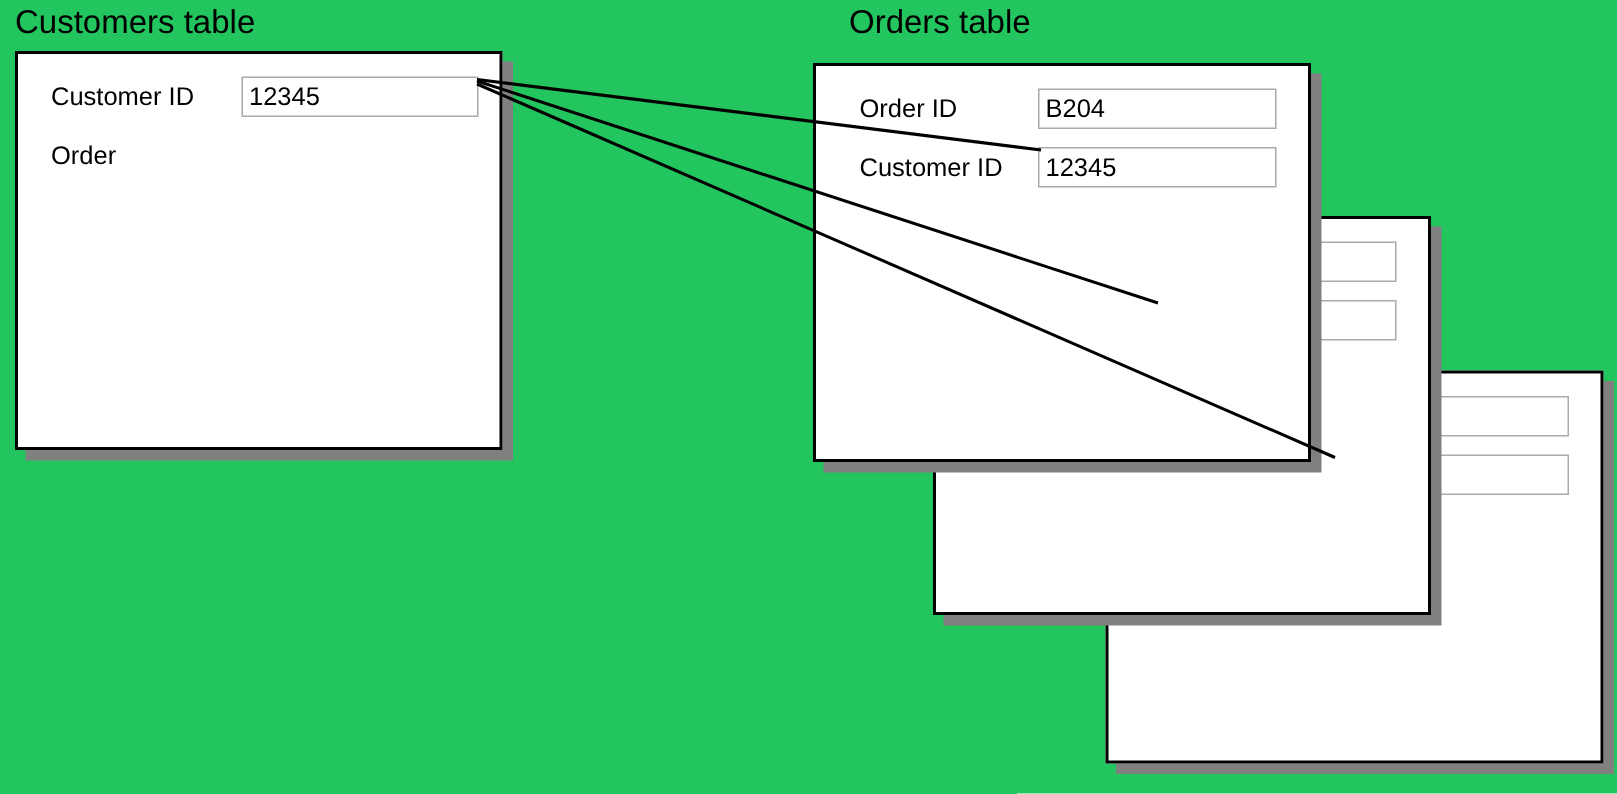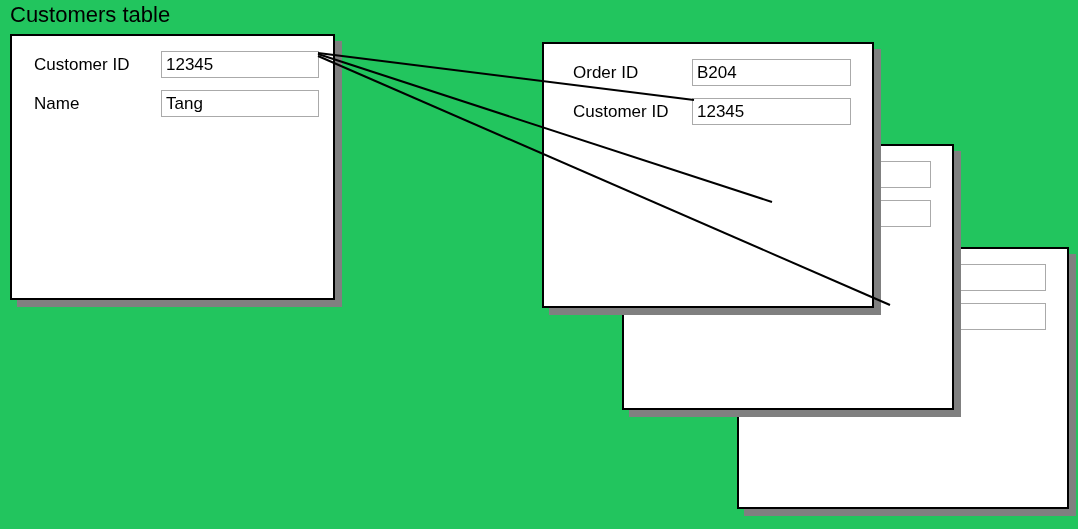--- a/index.html
+++ b/index.html
@@ -129,36 +129,34 @@
   }
   #relations line { stroke: #000000; stroke-width: 2; }
 </style>
 </head>
 <body>
 
 <div id="stage">
 
   <div class="title" id="title-customers">Customers table</div>
 
+  <div class="title" id="title-orders">Orders table</div>
 
   <div class="card-shadow" id="shadow-customers"></div>
   <div class="card" id="card-customers"></div>
 
   <div class="field-row" id="cust-row-id" style="z-index:6;">
     <span class="field-label">Customer ID</span>
     <span class="field-box">
       <span class="field-value">12345</span>
     </span>
   </div>
 
   <div class="field-row" id="cust-row-name" style="z-index:6;">
-    <span class="field-label">Name</span>
-    <span class="field-box">
-      <span class="field-value">Tang</span>
-    </span>
+    <span class="field-label">Order</span>
   </div>
 
   <div class="card-shadow" id="shadow-order-3"></div>
   <div class="card" id="card-order-3"></div>
 
   <div class="card-shadow" id="shadow-order-2"></div>
   <div class="card" id="card-order-2"></div>
 
   <div class="card-shadow" id="shadow-order-1"></div>
   <div class="card" id="card-order-1"></div>

